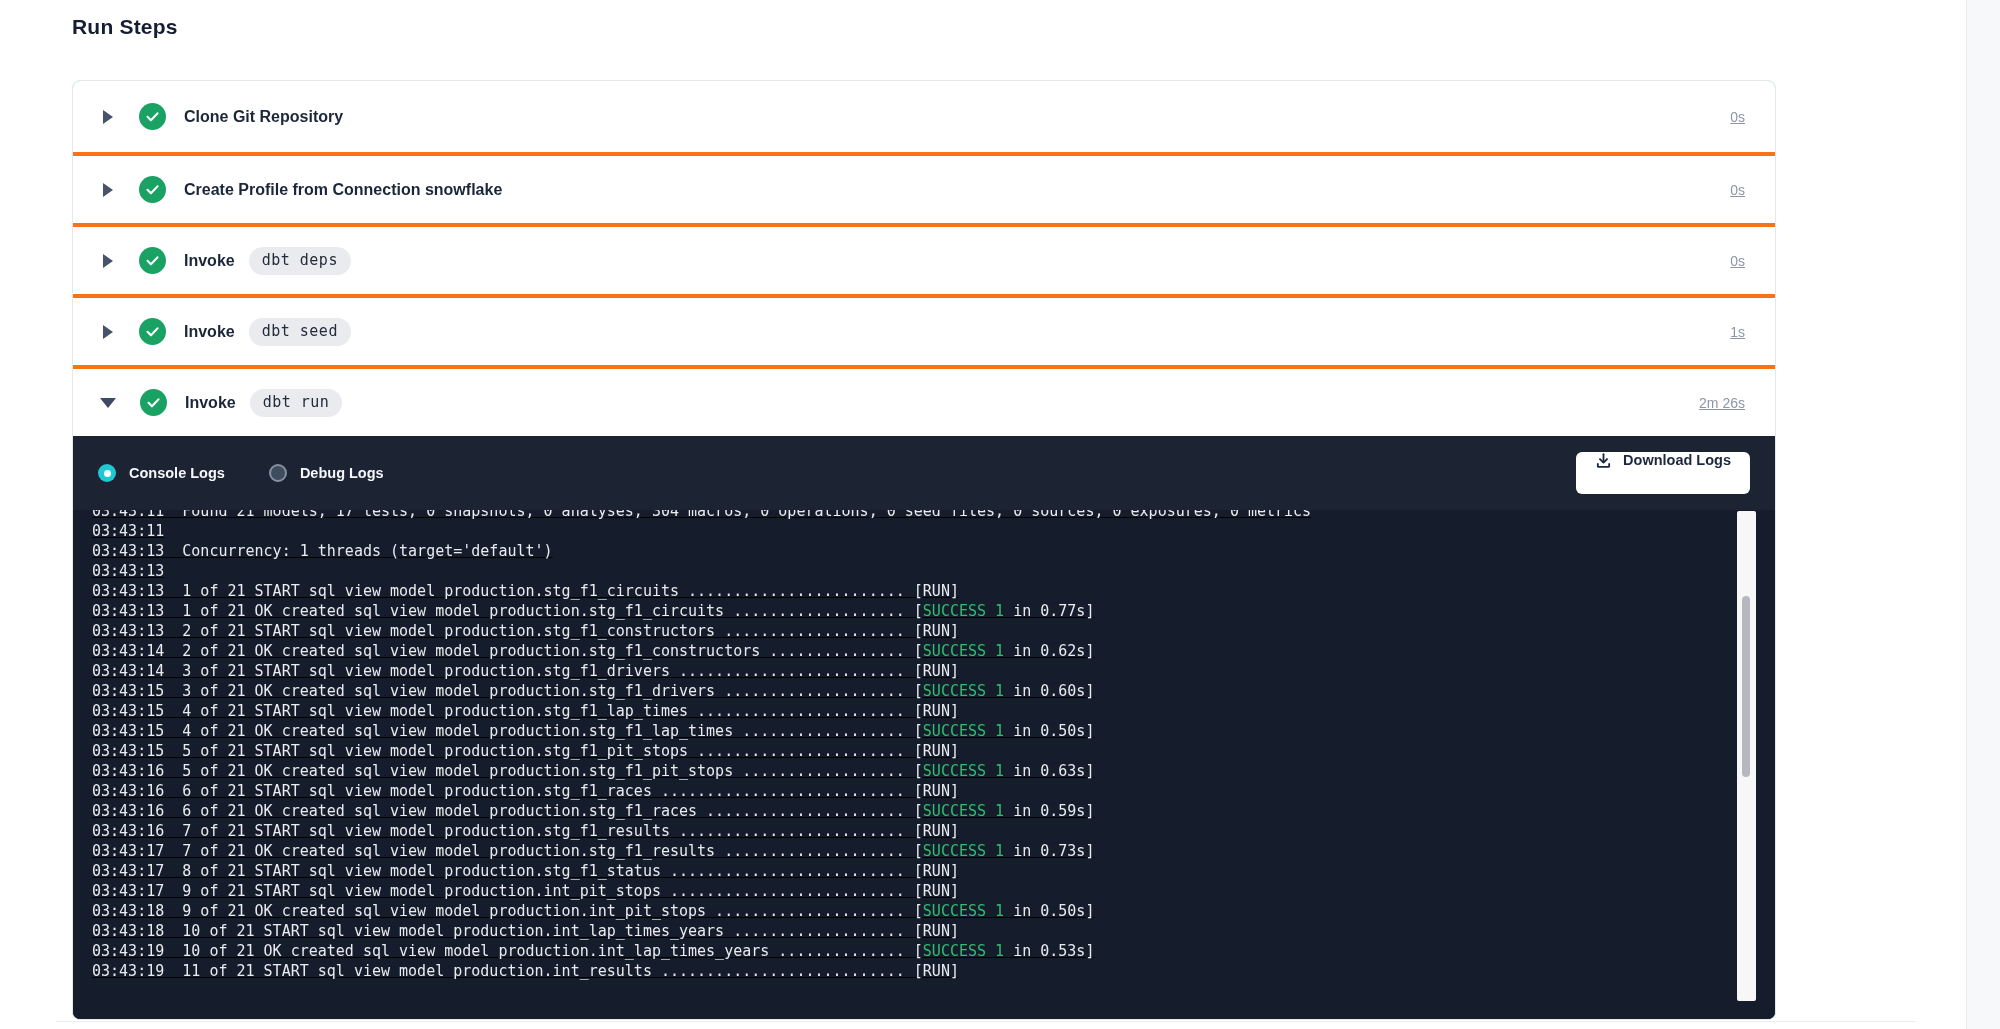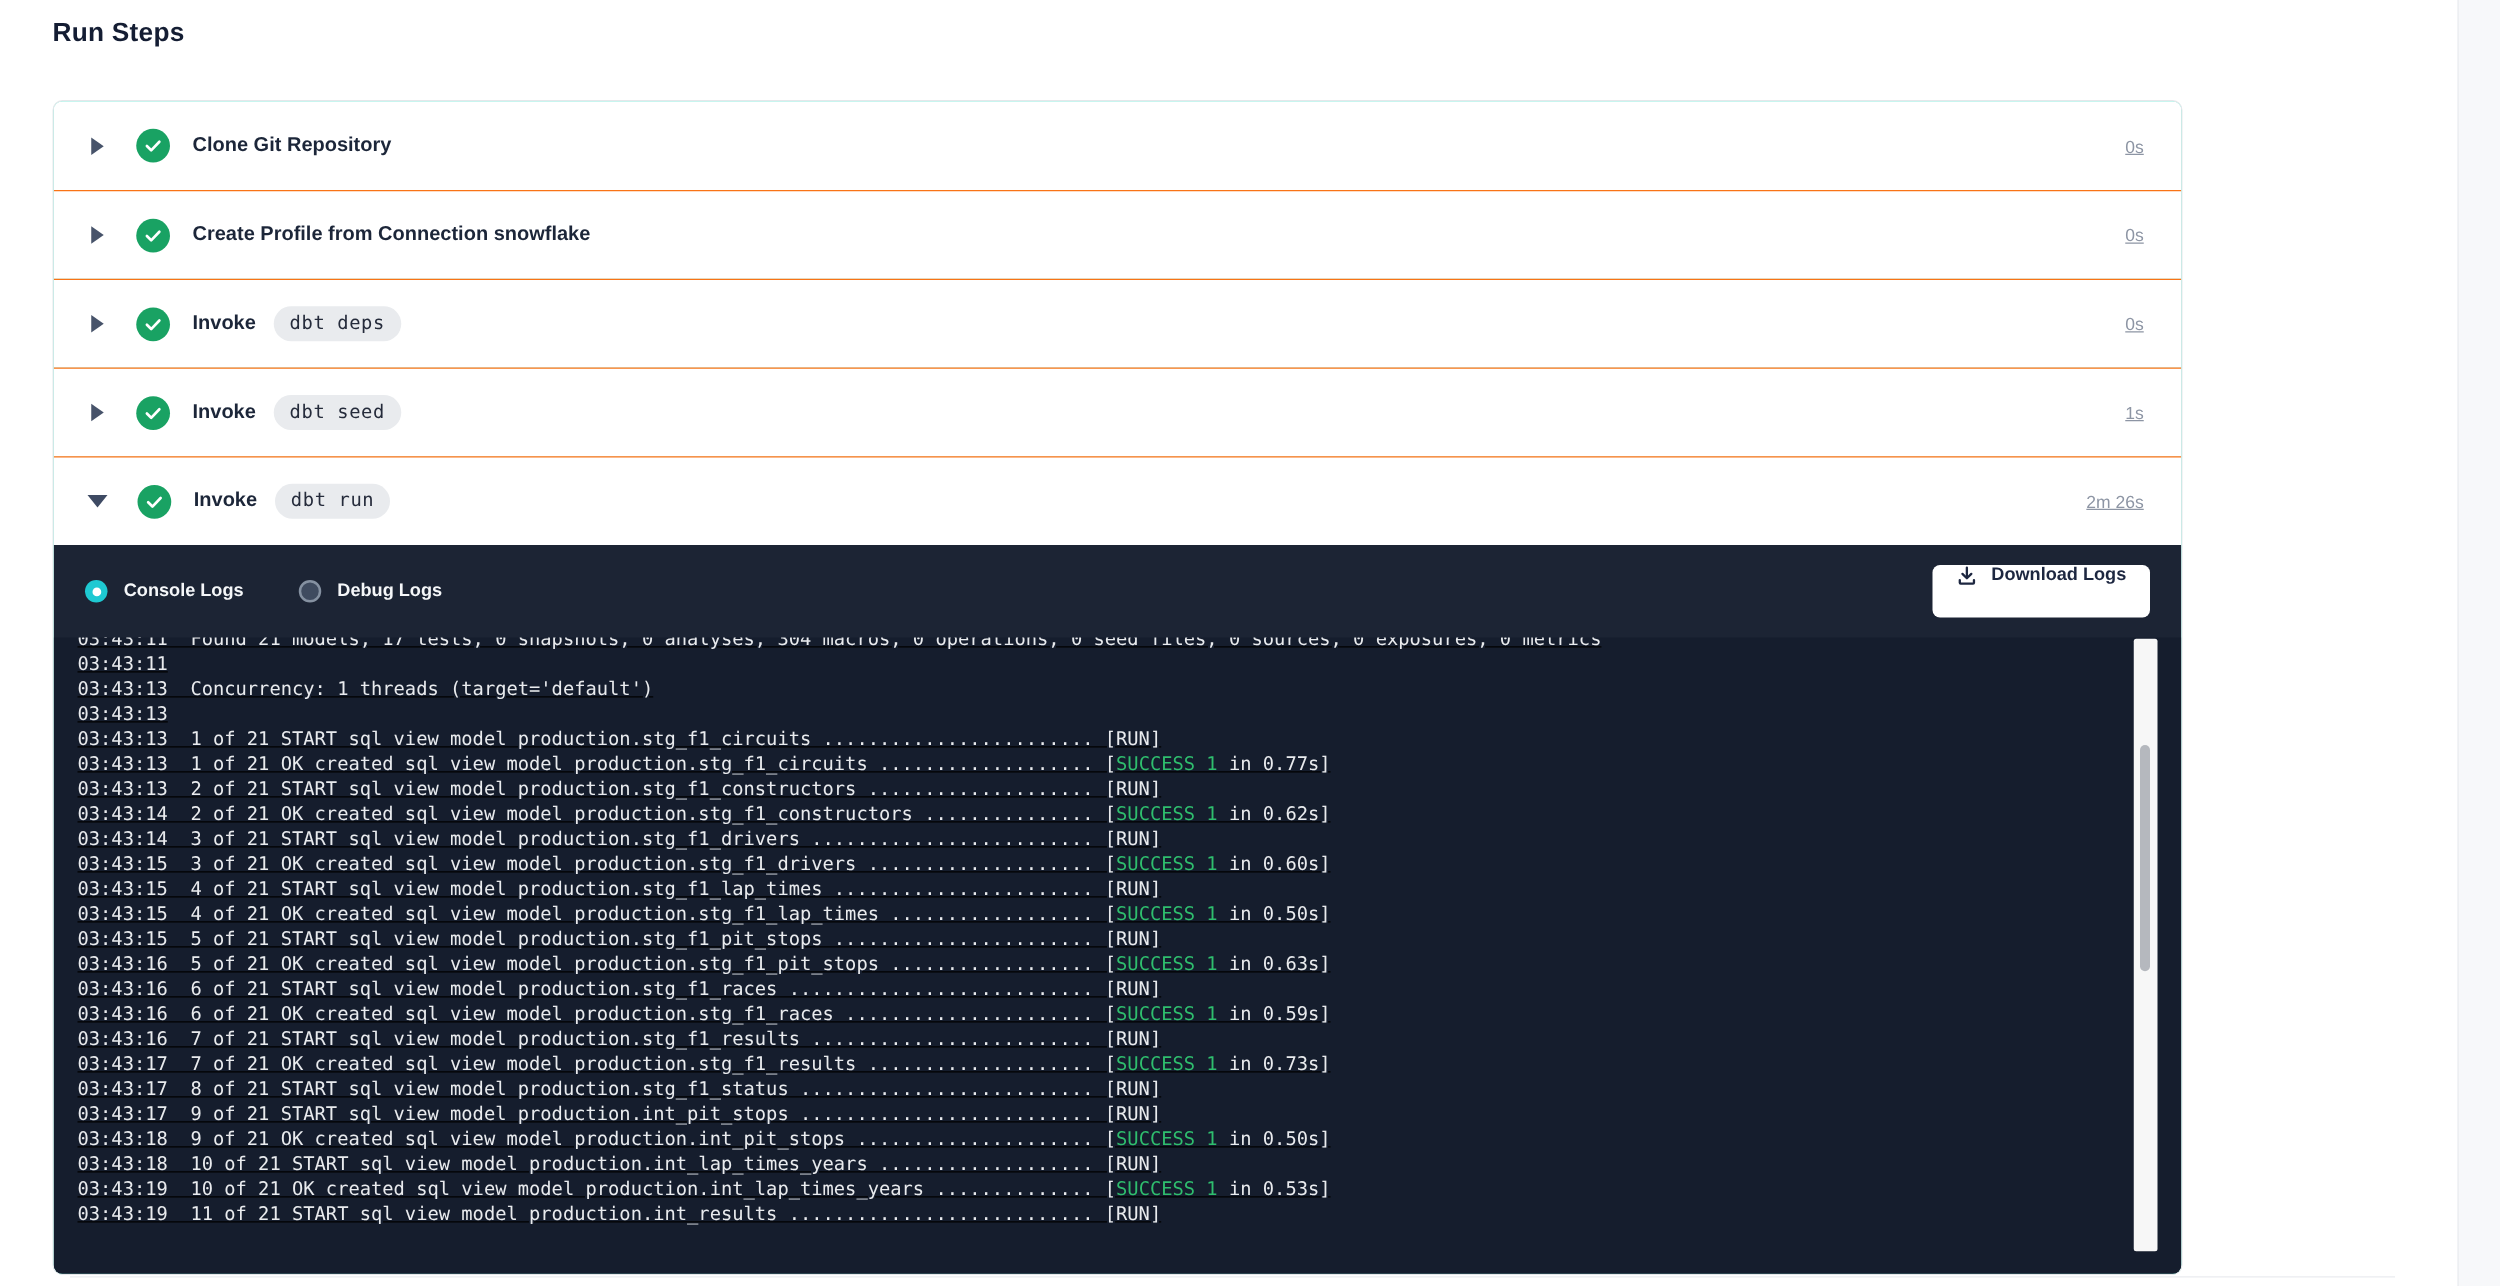--- a/index.html
+++ b/index.html
@@ -3,38 +3,38 @@
 <meta charset="utf-8">
 <style>
   * { box-sizing: border-box; margin: 0; padding: 0; }
   html,body { width:2000px; height:1029px; }
   body {
     background:#ffffff;
     font-family:"Liberation Sans", sans-serif;
     position:relative;
     overflow:hidden;
   }
-  .page { padding:12px 0 0 42px; }
+  .page { padding:12px 0 0 72px; }
   h1.page-title {
     font-size:21px; line-height:30px; font-weight:700;
     color:#141d33; letter-spacing:.2px;
   }
   .card {
     margin-top:38px;
     width:1704px;
     border:1px solid #e5e7ea;
     border-radius:8px;
     overflow:hidden;
     background:#5eead4;
   }
   .step-row {
     height:71px;
     display:flex; align-items:center;
     padding:0 30px;
-    border-top:1px solid #f97316;
+    border-top:4px solid #f97316;
     background:#fff;
     cursor:pointer;
   }
   .step-row:first-child { border-top:none; }
   .caret { flex:0 0 auto; }
   .caret.right {
     width:0; height:0;
     border-top:7px solid transparent; border-bottom:7px solid transparent;
     border-left:10px solid #47536a;
     margin-right:26px;

